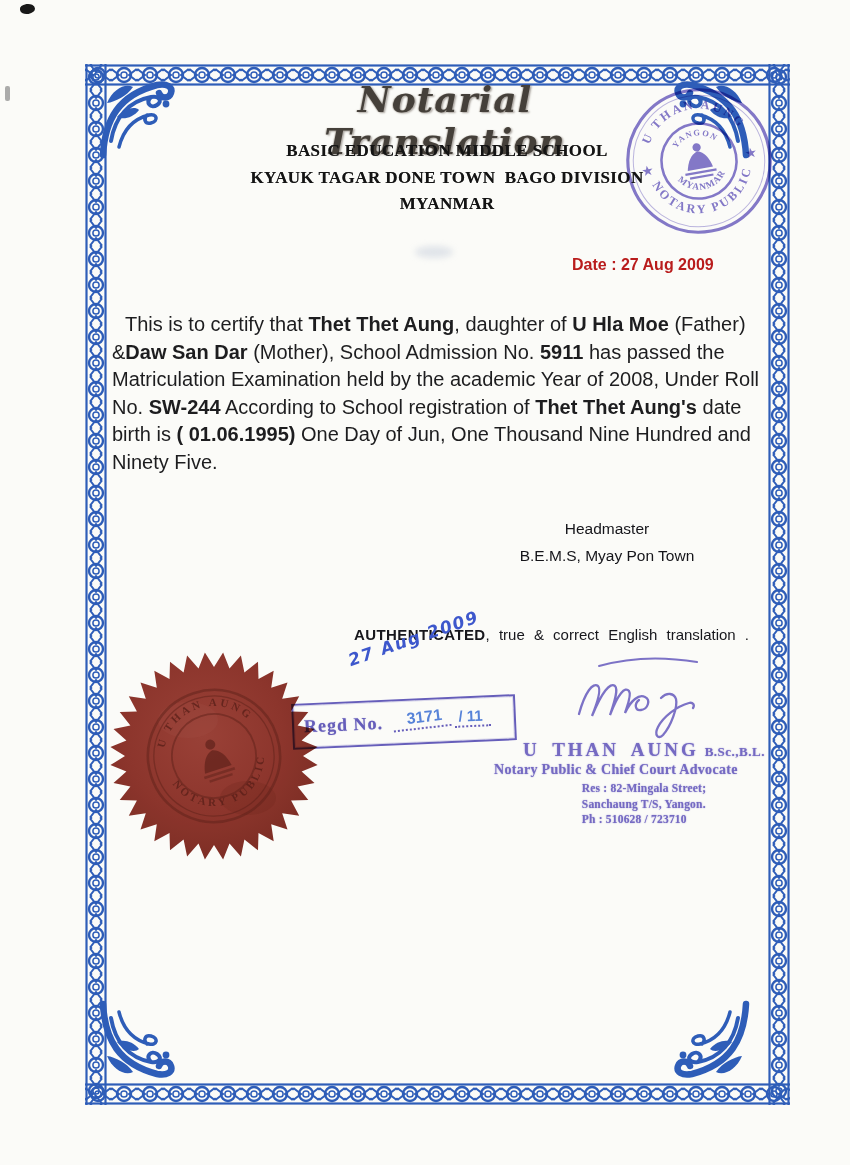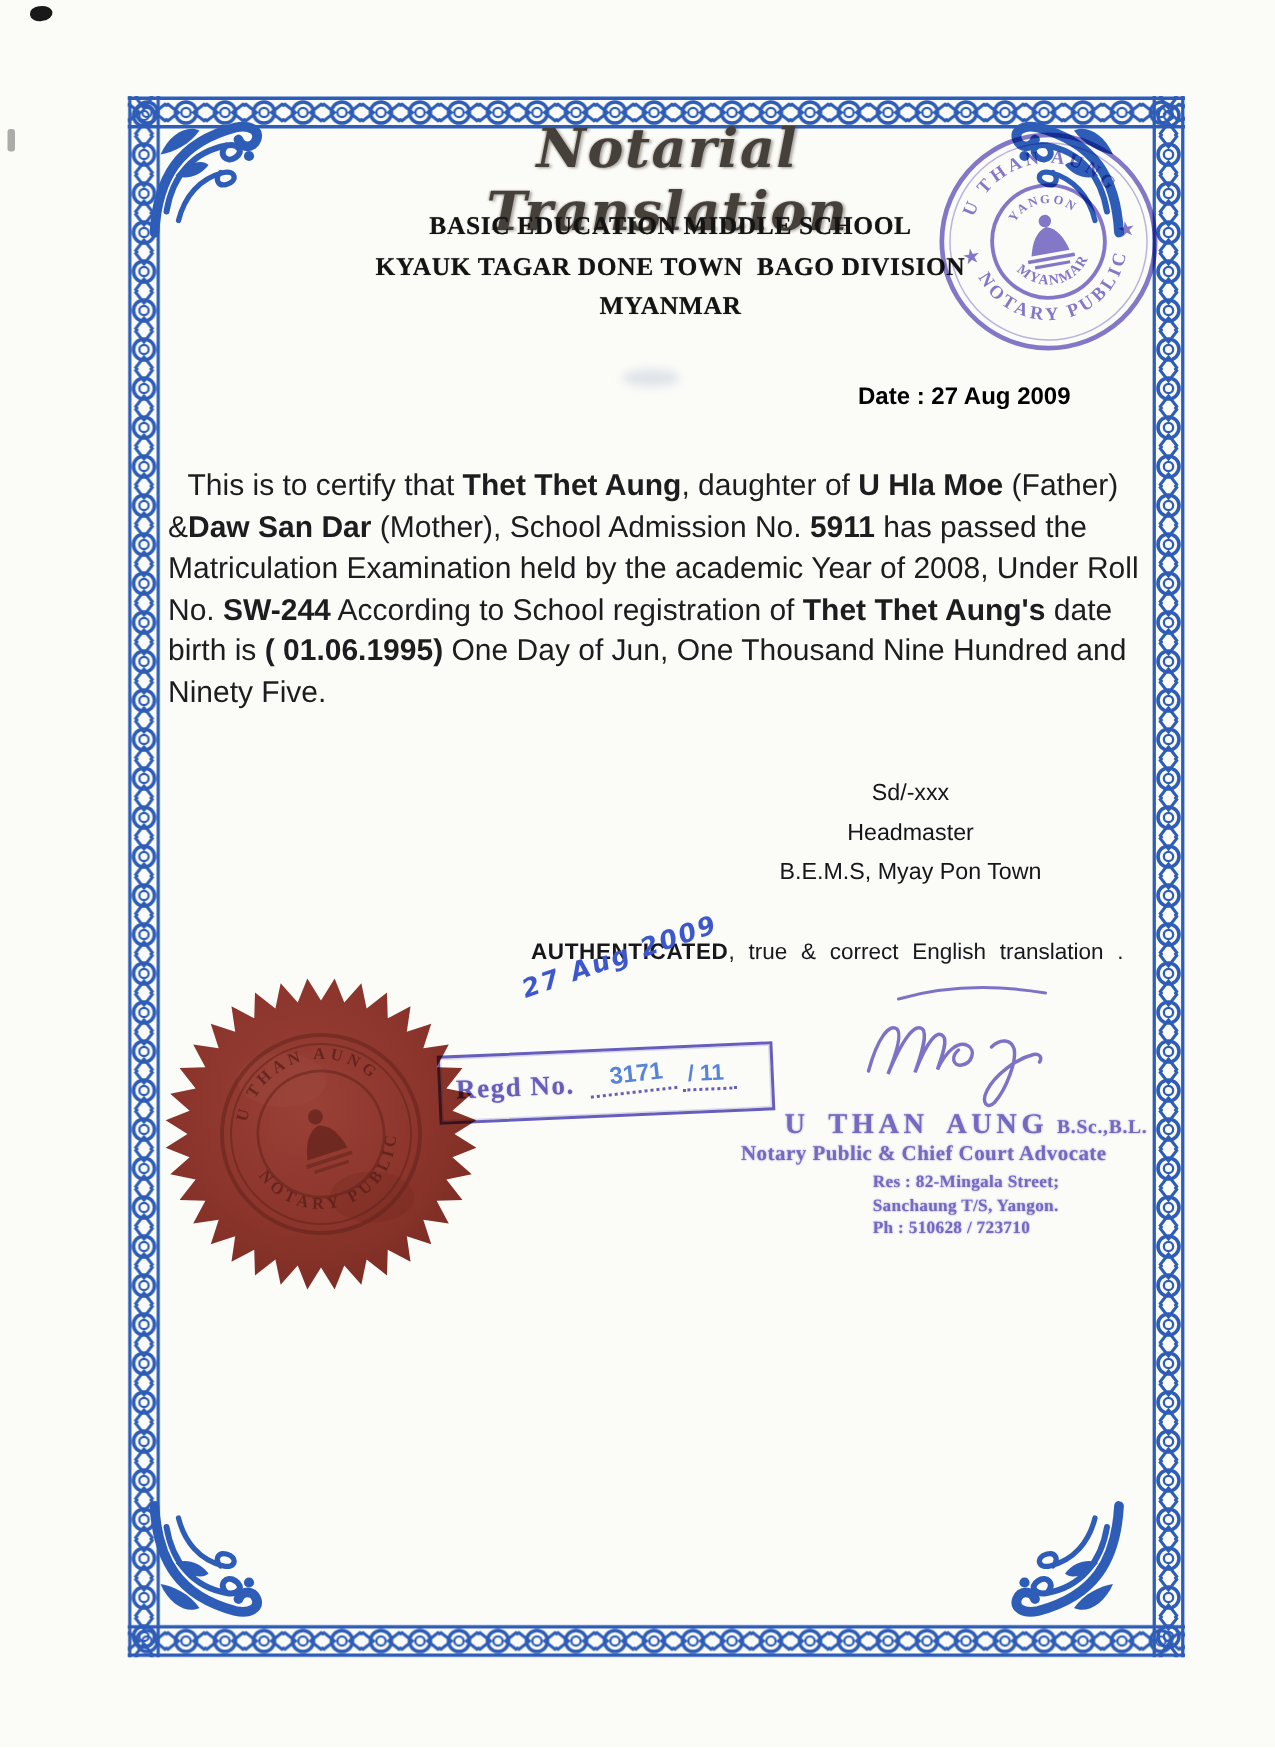--- a/index.html
+++ b/index.html
@@ -26,21 +26,21 @@
 
   
   .title{left:240px;top:78px;width:410px;text-align:center;font-family:"DejaVu Serif",serif;font-style:italic;
          font-weight:700;font-size:36px;letter-spacing:1px;color:var(--title-ink,#45403a);
          text-shadow:1.5px 1px 2px rgba(70,60,50,.45), -1px 0 1px rgba(120,110,95,.35);}
   .school{left:247px;top:138px;width:400px;text-align:center;font-family:"Liberation Serif",serif;
           font-weight:700;font-size:17px;line-height:26.5px;letter-spacing:.4px;color:#141414;
           text-shadow:0 0 .6px rgba(0,0,0,.55);}
   .school div{white-space:pre-wrap;}
 
-  .date-line{left:572px;top:256px;font-size:16px;font-weight:600;color:#000000;}
+  .date-line{left:572px;top:256px;font-size:16px;font-weight:600;color:#b91c1c;}
 
   .body-par{left:112px;top:311px;width:652px;font-size:20px;line-height:27.5px;color:#1d1d1f;text-indent:13px;}
   .body-par .b{font-weight:700;}
 
   .sig-block{left:462px;top:516px;width:290px;text-align:center;font-size:15.5px;line-height:26.5px;color:#15151a;}
 
   .auth-line{left:354px;top:626px;font-size:15px;color:#17171c;word-spacing:5px;}
   .auth-line .b{font-weight:700;letter-spacing:.4px;}
 
   .hand-date{left:352px;top:650px;font-family:"DejaVu Sans",sans-serif;font-style:italic;font-weight:700;
@@ -192,21 +192,20 @@
         </g>
       </g>
     </svg>
   </div>
 
   <div class="abs date-line">Date : 27 Aug 2009</div>
 
   <div class="abs body-par"><span>This is to certify that </span><span class="b">Thet Thet Aung</span><span>, daughter of </span><span class="b">U Hla Moe</span><span> (Father) &amp;</span><span class="b">Daw San Dar</span><span> (Mother), School Admission No. </span><span class="b">5911</span><span> has passed the Matriculation Examination held by the academic Year of 2008, Under Roll No. </span><span class="b">SW-244</span><span> According to School registration of </span><span class="b">Thet Thet Aung's</span><span> date birth is </span><span class="b">( 01.06.1995)</span><span> One Day of Jun, One Thousand Nine Hundred and Ninety Five.</span></div>
 
   <div class="abs sig-block">
-    <div>Sd/-xxx</div>
     <div>Headmaster</div>
     <div>B.E.M.S, Myay Pon Town</div>
   </div>
 
   <div class="abs auth-line">
     <span class="b">AUTHENTICATED</span><span>, true &amp; correct English translation .</span>
   </div>
 
   <div class="abs hand-date">27 Aug 2009</div>
 

